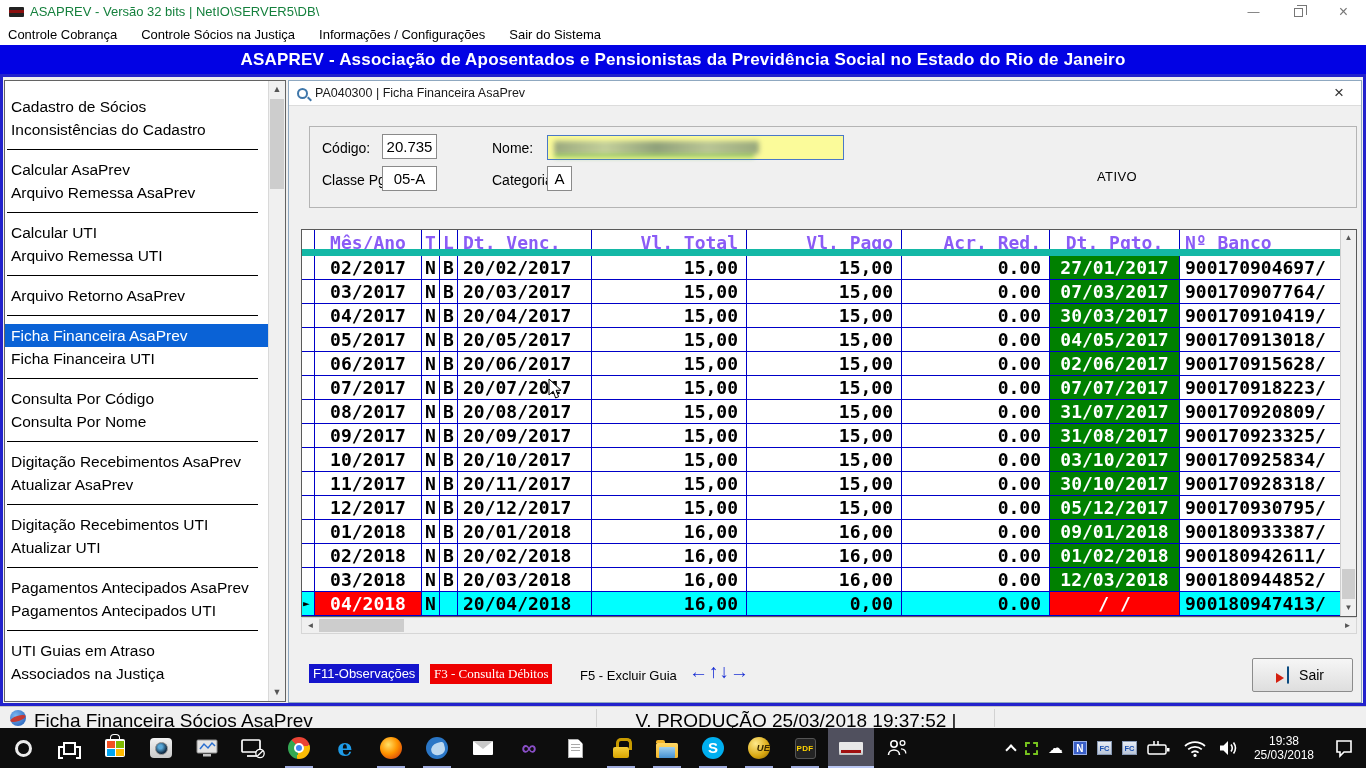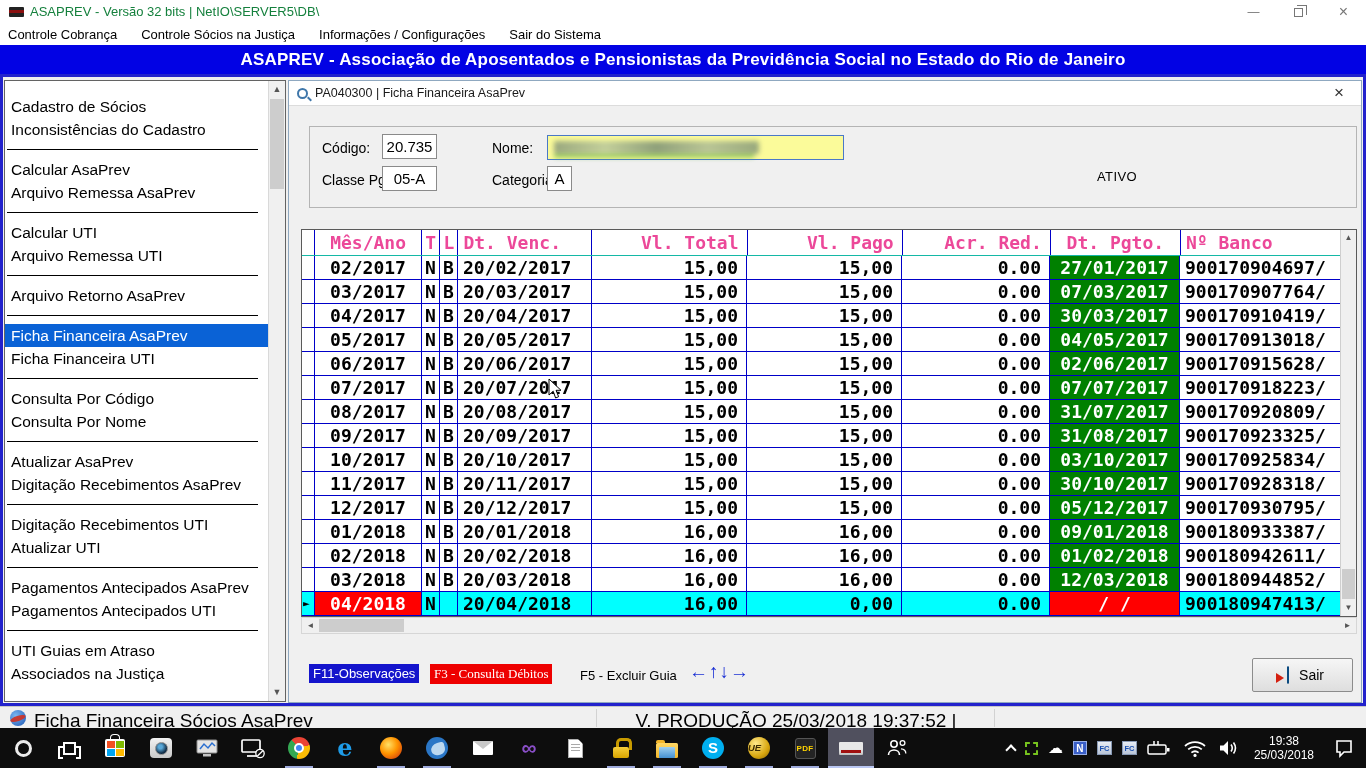--- a/index.html
+++ b/index.html
@@ -48,21 +48,21 @@
   .nome-input { position:absolute; left:237px; top:8px; width:297px; height:25px; background:#fbfb9a; border:1px solid #4a78c8; }
   .redacted { position:absolute; left:6px; top:5px; width:205px; height:13px; border-radius:2px;
     background:linear-gradient(90deg,#9aa87e,#c3cf9a 25%,#8fa07a 50%,#b9c595 75%,#98a87c); filter:blur(2.5px); }
   .redacted:after { content:''; position:absolute; left:0; top:14px; width:200px; height:2px; background:#49a82a; filter:blur(.5px); }
   .ativo { position:absolute; left:787px; top:42px; font-size:13px; letter-spacing:.4px; }
 
   
   .grid { position:absolute; left:12px; top:148px; width:1056px; height:388px; background:#fff; border:1px solid #5a5a5a; }
   .grid-body { position:absolute; left:0; top:0; right:16px; bottom:0; overflow:hidden; font-family:"DejaVu Sans Mono", monospace; font-weight:bold; }
   .grow { display:flex; height:24px; border-bottom:1px solid #0000c8; font-size:18px; line-height:23px; color:#000; background:#fff; }
-  .grow.hdr { height:26px; line-height:25px; color:#ec4899; border-bottom:1px solid #14b8a6;justify-content:space-between; }
+  .grow.hdr { height:26px; line-height:25px; color:#8b5cf6; border-bottom:7px solid #14b8a6; }
   .gc { border-right:1px solid #0000c8; overflow:hidden; white-space:nowrap; }
   .ci { width:13px; } .c0 { width:107px; } .c1 { width:18px; } .c2 { width:18px; } .c3 { width:134px; }
   .c4 { width:155px; } .c5 { width:155px; } .c6 { width:148px; } .c7 { width:130px; } .c8 { width:159px; border-right:none; }
   .a-l { text-align:left; padding-left:5px; } .a-r { text-align:right; padding-right:8px; } .a-c { text-align:center; }
   .cell-green { background:#008000; color:#fff; }
   .cell-red { background:#ff0000; color:#fff; }
   .grow.current { background:#00ffff; }
   .ci { font-size:11px; text-align:left; padding-left:1px; color:#000; }
 
   .vscroll { position:absolute; right:0; top:0; width:16px; bottom:0; background:#f0f0f0; border-left:1px solid #cfcfcf; }
@@ -123,21 +123,21 @@
   .doc { width:15px; height:19px; background:#fff; border:1px solid #b0b0b0; position:relative; }
   .doc:after { content:''; position:absolute; right:-1px; top:-1px; border-left:5px solid transparent; border-top:5px solid #0d0d0d; }
   .doc i { position:absolute; left:2px; right:2px; top:4px; height:9px; background:repeating-linear-gradient(180deg,#aaa 0 1px,transparent 1px 3px); }
   .lock { position:relative; width:16px; height:20px; }
   .lock:before { content:''; position:absolute; left:3px; top:0; width:10px; height:9px; border:3px solid #c99b00; border-bottom:none; border-radius:5px 5px 0 0; }
   .lock:after { content:''; position:absolute; left:0; bottom:0; width:16px; height:11px; background:linear-gradient(180deg,#f7cf3a,#d8a400); border-radius:2px; }
   .folder { position:relative; width:22px; height:15px; background:linear-gradient(180deg,#ffd764,#f3b62c); border-radius:1.5px; margin-top:4px; }
   .folder:before { content:''; position:absolute; left:0; top:-3px; width:9px; height:3px; background:#f3b62c; border-radius:2px 2px 0 0; }
   .folder:after { content:''; position:absolute; left:3px; top:4px; width:16px; height:11px; background:linear-gradient(180deg,#9fd0f0,#4590d0); border-radius:1px; }
   .skype { width:22px; height:22px; border-radius:50%; background:#00aff0; color:#fff; font-weight:bold; font-size:15px; text-align:center; line-height:22px; }
-  .ue { width:22px; height:22px; border-radius:50%; background:radial-gradient(circle at 35% 30%,#ffe98a,#d8a710 60%,#8a6400); color:#3a2a00; font-weight:bold; font-style:italic; font-size:9.5px; text-align:left; line-height:22px; }
+  .ue { width:22px; height:22px; border-radius:50%; background:radial-gradient(circle at 35% 30%,#ffe98a,#d8a710 60%,#8a6400); color:#3a2a00; font-weight:bold; font-style:italic; font-size:9.5px; text-align:right; line-height:22px; }
   .pdf { width:21px; height:21px; background:#242424; border:1px solid #555; border-radius:3px; color:#ffd400; font-weight:bold; font-size:8px; text-align:center; line-height:20px; letter-spacing:.3px; }
   .asaprev-logo { width:24px; height:13px; background:linear-gradient(180deg,#e8e8e8 55%,#bfbfbf); border-radius:1px; position:relative; }
   .asaprev-logo:after { content:''; position:absolute; left:2px; bottom:2px; width:20px; height:3px; background:#a01010; }
   .people-w { padding:0 8px; }
   .chev { width:8px; height:8px; border-top:2px solid #fff; border-left:2px solid #fff; transform:rotate(45deg); margin-top:4px; }
   .greenbox { width:13px; height:13px; border:2px dashed #76c21e; }
   .cloudg { color:#fff; font-size:15px; }
   .napp { width:14px; height:14px; background:#3a5fc8; border:1px solid #9ab0e8; color:#fff; font-size:10px; font-weight:bold; text-align:center; line-height:13px; }
   .fcapp { width:15px; height:14px; background:linear-gradient(180deg,#e8edf5,#b8c4d8); border:1px solid #8899b5; color:#1a50b0; font-size:7.5px; font-weight:bold; text-align:center; line-height:13px; }
   .clock { color:#fff; font-size:12px; line-height:14px; text-align:center; padding:0 8px; }
@@ -184,22 +184,22 @@
           <div class="sb-item">Arquivo Remessa UTI</div>
           <div class="sb-sep"></div>
           <div class="sb-item">Arquivo Retorno AsaPrev</div>
           <div class="sb-sep"></div>
           <div class="sb-item selected">Ficha Financeira AsaPrev</div>
           <div class="sb-item">Ficha Financeira UTI</div>
           <div class="sb-sep"></div>
           <div class="sb-item">Consulta Por Código</div>
           <div class="sb-item">Consulta Por Nome</div>
           <div class="sb-sep"></div>
+          <div class="sb-item">Digitação Recebimentos AsaPrev</div>
           <div class="sb-item">Atualizar AsaPrev</div>
-          <div class="sb-item">Digitação Recebimentos AsaPrev</div>
           <div class="sb-sep"></div>
           <div class="sb-item">Digitação Recebimentos UTI</div>
           <div class="sb-item">Atualizar UTI</div>
           <div class="sb-sep"></div>
           <div class="sb-item">Pagamentos Antecipados AsaPrev</div>
           <div class="sb-item">Pagamentos Antecipados UTI</div>
           <div class="sb-sep"></div>
           <div class="sb-item">UTI Guias em Atraso</div>
           <div class="sb-item">Associados na Justiça</div>
         </div>

